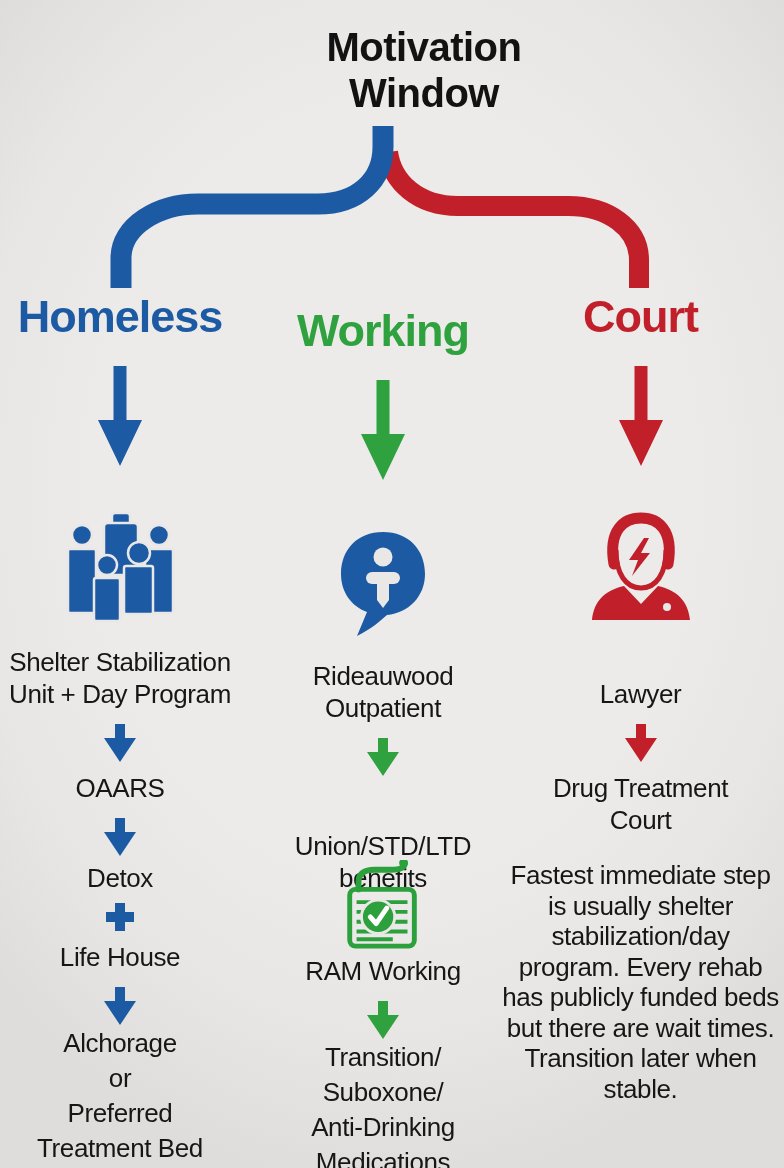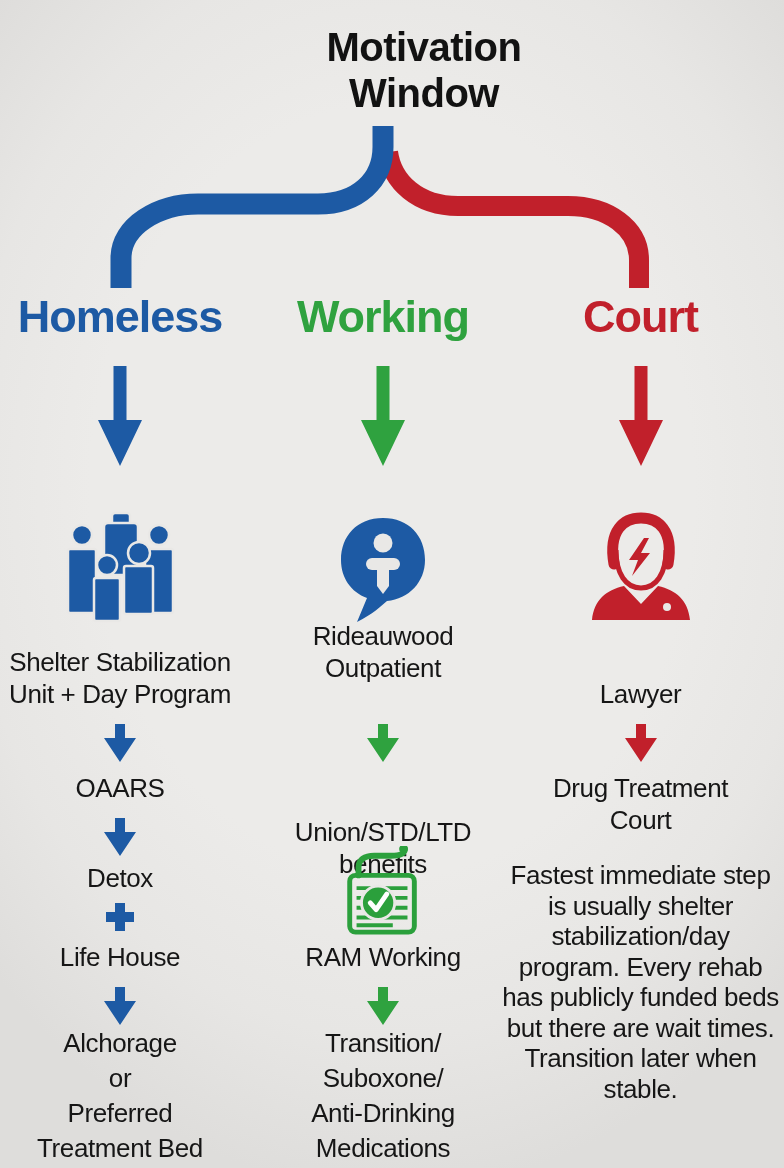--- a/index.html
+++ b/index.html
@@ -15,21 +15,21 @@
   .center{text-align:center;}
   .pre{white-space:pre-line;}
 
   .title{
     left:0;top:24px;width:784px;
     font-size:40px;line-height:46px;font-weight:700;
     letter-spacing:-0.5px;color:#121212;padding-left:32px;
   }
 
   .col-left{left:0;width:240px;}
-  .col-mid{left:273px;width:220px;}
+  .col-mid{left:273px;width:220px;margin-top:14px;}
   .col-right{left:497px;width:287px;}
   .col{display:flex;justify-content:center;}
 
   .branch-label{
     top:291px;font-size:45px;line-height:52px;font-weight:700;letter-spacing:-1px;
   }
   .blue-text{color:#1d5aa4;}
   .green-text{color:#2fa23f;}
   .red-text{color:#c1202b;}
 
@@ -106,21 +106,21 @@
       <path d="M28 52 C22 18 38 6 55 6 C72 6 88 18 82 52" fill="none" stroke="#c1202b" stroke-width="11" stroke-linecap="round"></path>
       <path d="M30 38 C30 62 40 76 55 76 C70 76 80 62 80 38" fill="none" stroke="#c1202b" stroke-width="5"></path>
       <path d="M58 26 L43 48 H52 L46 64 L64 41 H55 L63 26 Z" fill="#c1202b"></path>
       <path d="M6 108 C8 88 20 78 38 74 L55 92 L72 74 C90 78 102 88 104 108 Z" fill="#c1202b"></path>
       <circle cx="81" cy="95" r="4" fill="#e9e8e6"></circle>
     </svg>
   </div>
 
   <div class="abs col-left step center pre" style="top:646px">Shelter Stabilization
 Unit + Day Program</div>
-  <div class="abs col-mid step center pre" style="top:620px">Rideauwood
+  <div class="abs col-mid step center pre" style="top:646px">Rideauwood
 Outpatient</div>
   <div class="abs col-right step center pre" style="top:678px">Lawyer</div>
 
   <div class="abs col col-left" style="top:724px">
     <svg width="32" height="38" viewBox="0 0 32 38">
         <path d="M11 0 H21 V14 H32 L16 38 L0 14 H11 Z" fill="#1d5aa4"></path>
       </svg>
   </div>
   <div class="abs col col-mid" style="top:724px">
     <svg width="32" height="38" viewBox="0 0 32 38">

